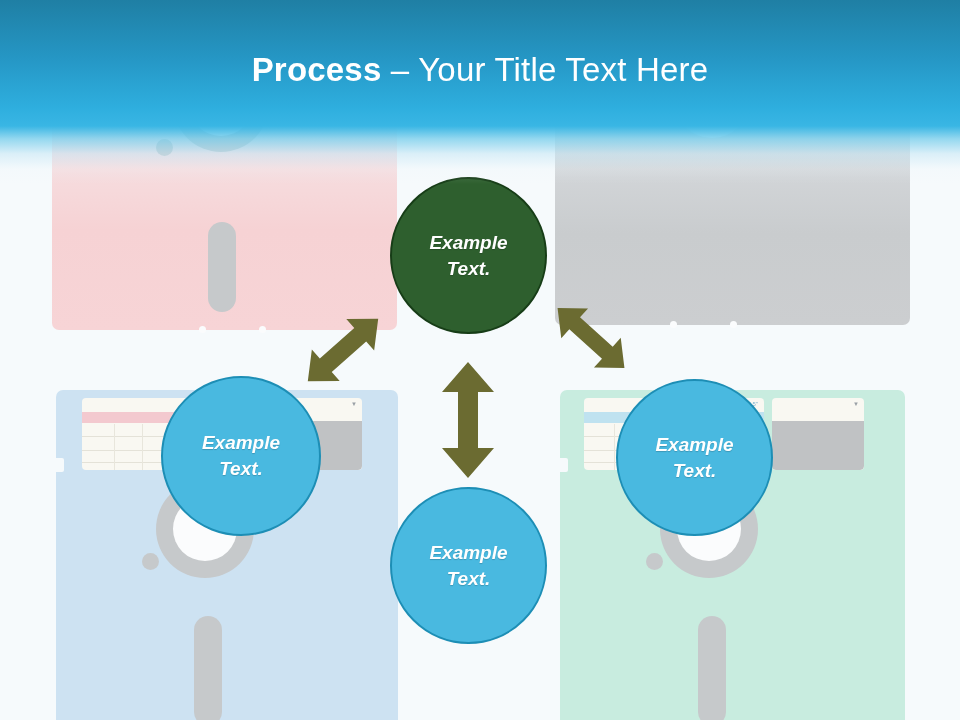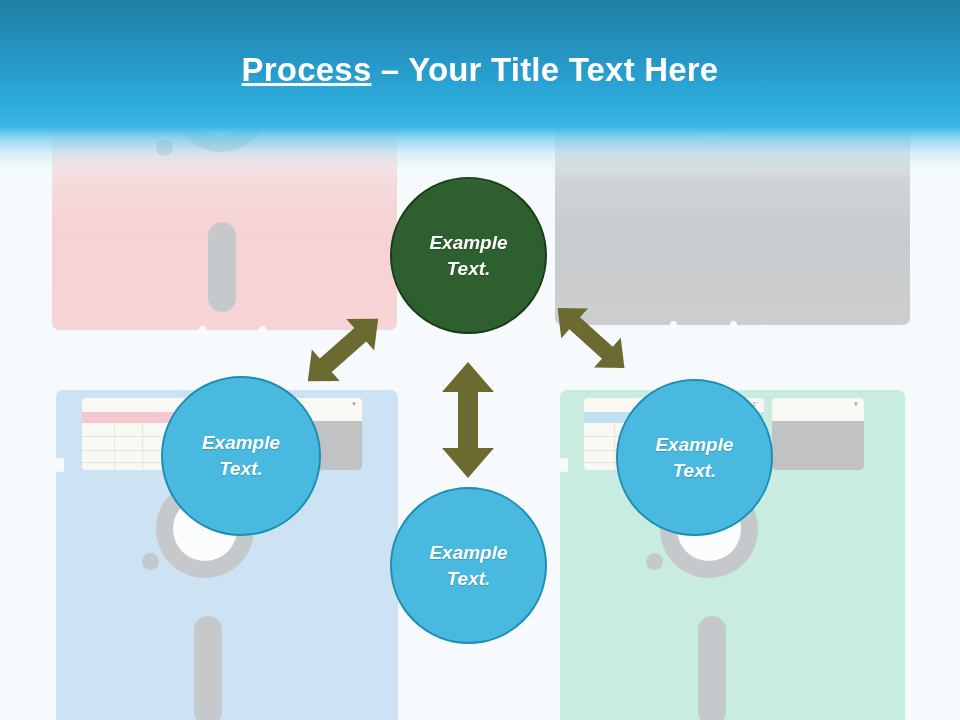--- a/index.html
+++ b/index.html
@@ -42,22 +42,22 @@
     left: 0; top: 50px;
     width: 960px;
     text-align: center;
     color: #ffffff;
     font-size: 33px;
     line-height: 40px;
     letter-spacing: 0.2px;
     white-space: nowrap;
     z-index: 45;
   }
-  .slide-title .t-bold { font-weight: bold; text-decoration: underline; }
-  .slide-title .t-rest { font-weight: bold; }
+  .slide-title .t-bold { font-weight: bold; }
+  .slide-title .t-rest { font-weight: normal; }
 
   
   .floppy {
     position: absolute;
     border-radius: 7px;
     z-index: 5;
   }
   .floppy .hub-ring {
     position: absolute;
     border-radius: 50%;

